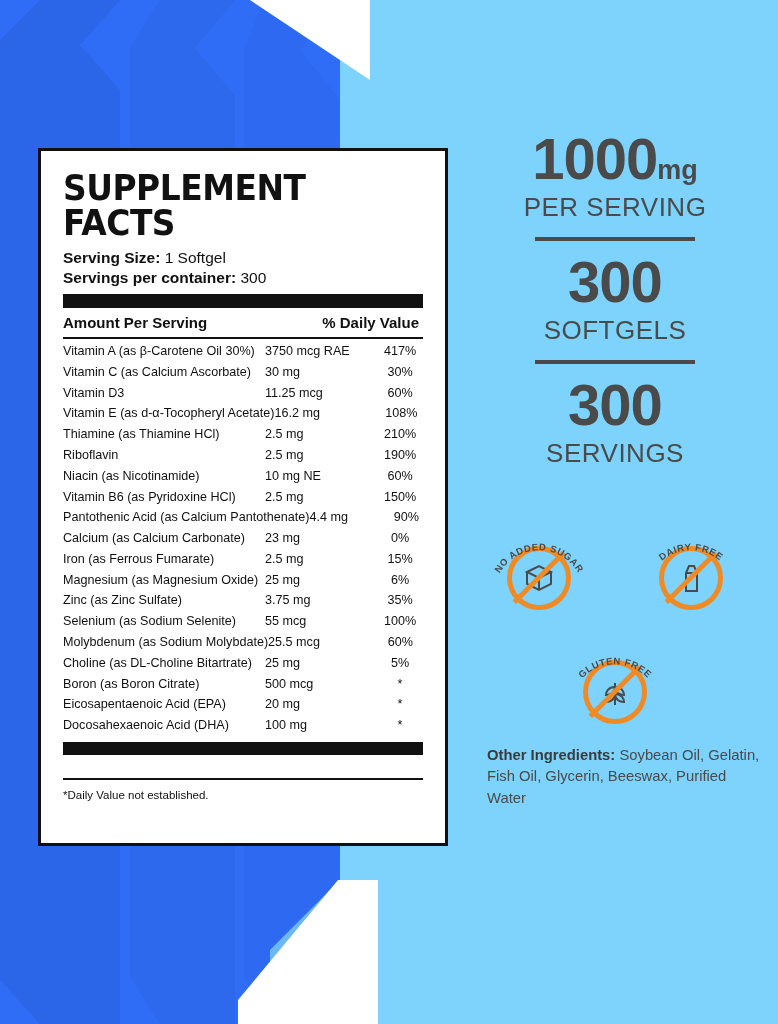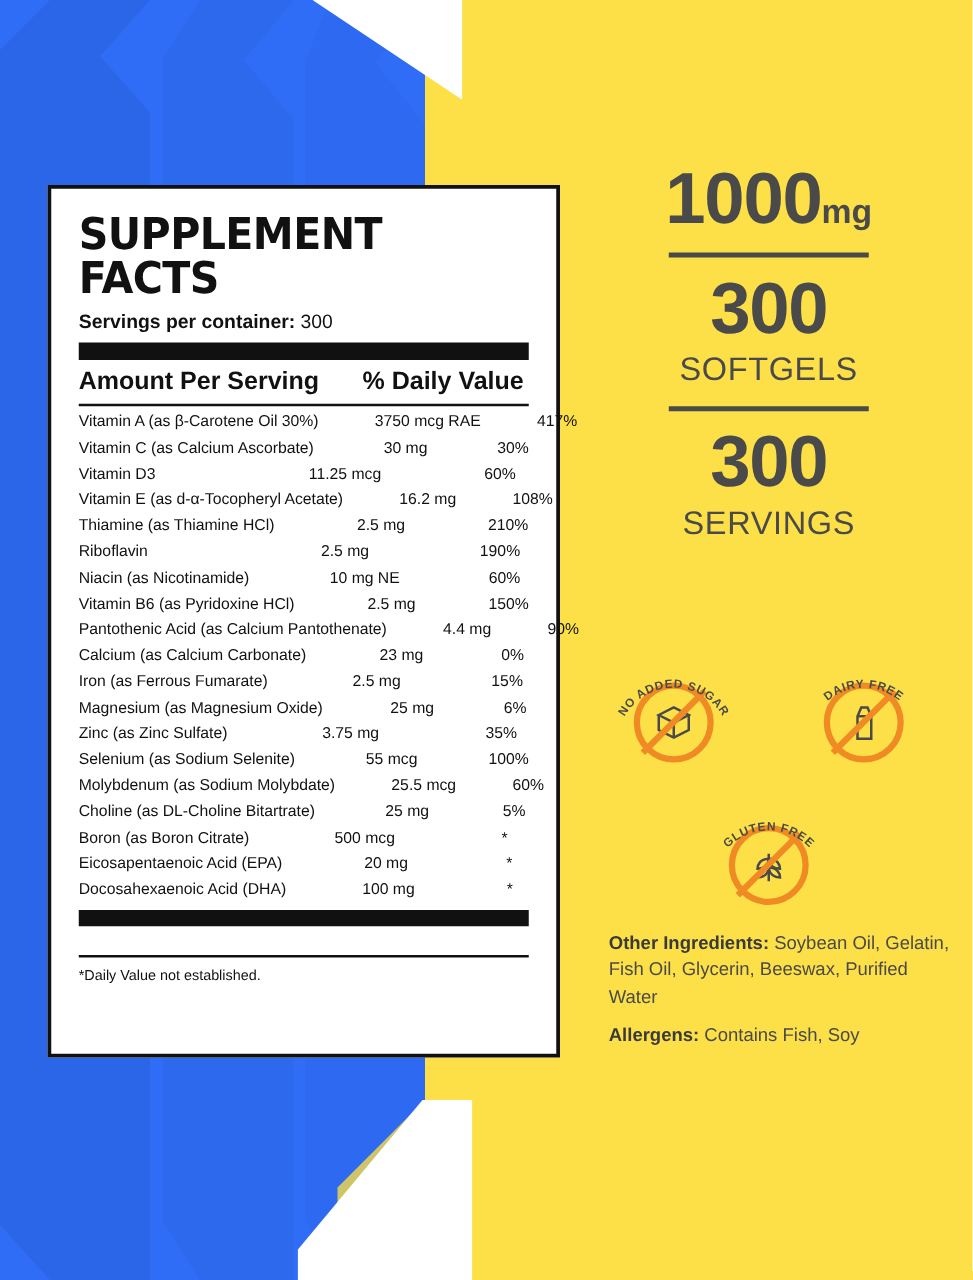--- a/index.html
+++ b/index.html
@@ -6,21 +6,21 @@
   html, body {
     margin: 0; padding: 0;
     width: 778px; height: 1024px;
     background: #ffffff;
     font-family: "Liberation Sans", sans-serif;
     overflow: hidden;
   }
   #page {
     position: relative;
     width: 778px; height: 1024px;
-    background: #fde047;
+    background: #7dd3fc;
     overflow: hidden;
   }
 
   
   .bg-blue {
     position: absolute;
     left: 0; top: 0;
     width: 340px; height: 1024px;
     background: #2f6df6;
     clip-path: polygon(0 0, 285px 0, 340px 55px, 340px 430px, 300px 470px, 340px 510px, 340px 880px, 270px 950px, 270px 1024px, 0 1024px);
@@ -92,37 +92,36 @@
   .bar-thin {
     height: 2px;
     background: #111;
     margin: 0;
   }
   .hdr-row {
     display: flex;
     justify-content: space-between;
     align-items: flex-start;
     font-weight: bold;
-    font-size: 20px;
+    font-size: 15px;
     color: #111;
     padding: 6px 0 6px 0;
   }
   .hdr-dv { padding-right: 4px; }
   .rows { padding-top: 2px; }
   .row {
     display: flex;
     align-items: baseline;
     font-size: 12.6px;
     color: #111;
     line-height: 1.0;
     padding: 4.1px 0;
-    gap: 45px;
   }
   .row .nm { flex: 1 1 auto; white-space: nowrap; }
-  .row .amt { width: 112px; text-align: center; white-space: nowrap; }
+  .row .amt { width: 112px; text-align: left; white-space: nowrap; }
   .row .dv { width: 46px; text-align: center; white-space: nowrap; }
   .bar-bottom {
     height: 13px;
     background: #111;
     margin-top: 6px;
   }
   .footnote {
     font-size: 11.5px;
     color: #111;
     margin-top: 23px;
@@ -227,20 +226,24 @@
   <div class="bg-stripe stripe1"></div>
   <div class="bg-stripe stripe2"></div>
   <div class="bg-stripe stripe3"></div>
   <div class="bg-white-wedge wedge-top"></div>
   <div class="bg-white-wedge wedge-bottom"></div>
 
   <div class="panel">
     <div class="panel-title">SUPPLEMENT FACTS</div>
 
     <div class="serving-line">
+      <span class="lbl">Serving Size:</span>
+      <span class="val">1 Softgel</span>
+    </div>
+    <div class="serving-line">
       <span class="lbl">Servings per container:</span>
       <span class="val">300</span>
     </div>
 
     <div class="bar-thick"></div>
 
     <div class="hdr-row">
       <span>Amount Per Serving</span>
       <span class="hdr-dv">% Daily Value</span>
     </div>
@@ -347,20 +350,21 @@
 
     <div class="bar-bottom"></div>
 
     <div class="footnote">*Daily Value not established.</div>
   </div>
 
   <div class="right">
     <div class="big-number">
       <span>1000</span><span class="unit">mg</span>
     </div>
+    <div class="sub-label">PER SERVING</div>
     <div class="rule"></div>
     <div class="big-number">300</div>
     <div class="sub-label">SOFTGELS</div>
     <div class="rule"></div>
     <div class="big-number">300</div>
     <div class="sub-label">SERVINGS</div>
   </div>
 
   <div class="badges">
     <div class="badge-row">
@@ -423,19 +427,15 @@
         </div>
       </div>
     </div>
   </div>
 
   <div class="other">
     <div>
       <b>Other Ingredients:</b>
       <span>Soybean Oil, Gelatin, Fish Oil, Glycerin, Beeswax, Purified Water</span>
     </div>
-    <div class="allergens">
-      <b>Allergens:</b>
-      <span>Contains Fish, Soy</span>
-    </div>
   </div>
 
 </div>
 
 </body></html>

